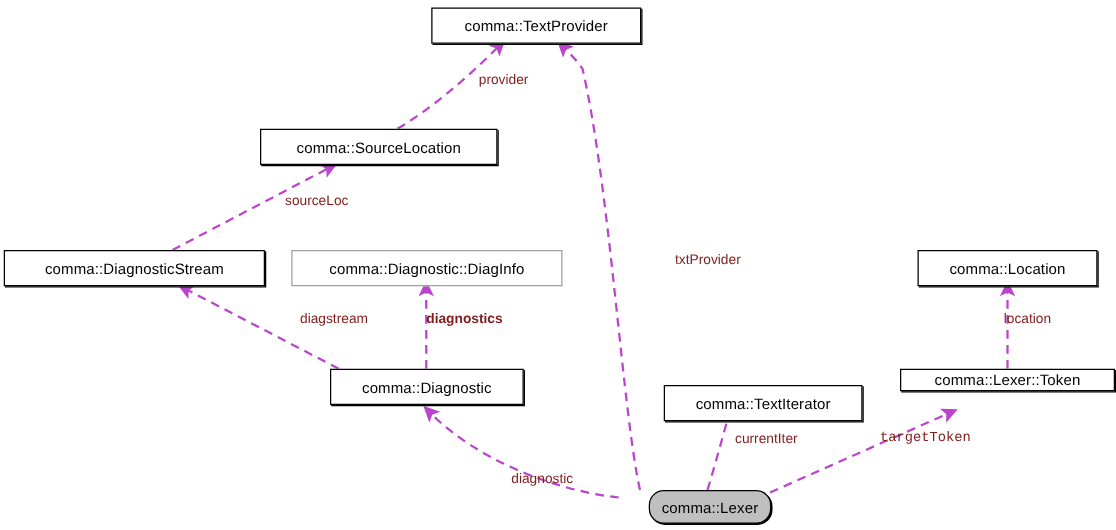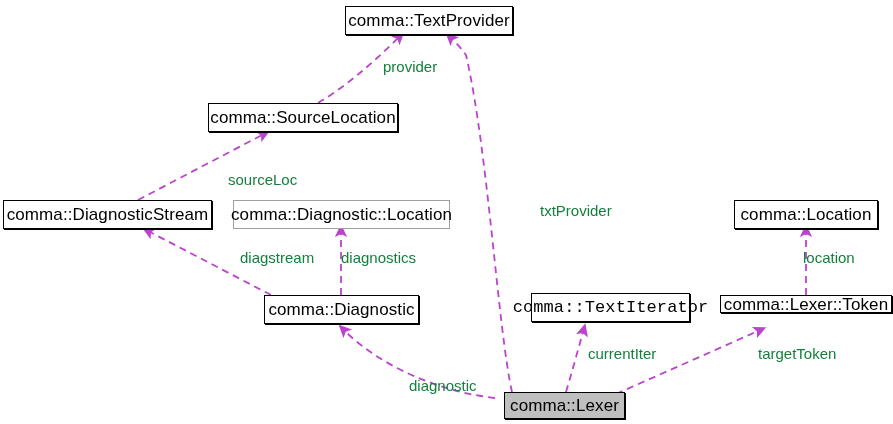--- a/index.html
+++ b/index.html
@@ -40,30 +40,30 @@
   }
   .node.weak {
     border: 1px solid #a0a0a0;
   }
   .node.current {
     background: #bfbfbf;
     border: 1px solid #000000;
     box-shadow: 1px 1px 0 0 #000000;
   }
   .node-label {
-    font-size: 17px;
+    font-size: 12px;
     color: #000000;
     line-height: 1;
     letter-spacing: 0.1px;
   }
   .edge-label {
     position: absolute;
     font-family: "Liberation Sans", sans-serif;
-    font-size: 15px;
-    color: #15803d;
+    font-size: 11px;
+    color: #7f1d1d;
     white-space: nowrap;
     z-index: 2;
     line-height: 1;
   }
 </style>
 </head>
 <body>
 
 <div id="canvas">
 
@@ -117,46 +117,46 @@
 
   <div class="node strong" style="left:208px; top:103px; width:190px; height:29px;">
     <span class="node-label">comma::SourceLocation</span>
   </div>
 
   <div class="node strong" style="left:3px; top:200px; width:209px; height:29px;">
     <span class="node-label">comma::DiagnosticStream</span>
   </div>
 
   <div class="node weak" style="left:233px; top:200px; width:217px; height:29px;">
-    <span class="node-label">comma::Diagnostic::Location</span>
+    <span class="node-label">comma::Diagnostic::DiagInfo</span>
   </div>
 
   <div class="node strong" style="left:734px; top:200px; width:144px; height:29px;">
     <span class="node-label">comma::Location</span>
   </div>
 
   <div class="node strong" style="left:264px; top:295px; width:155px; height:29px;">
     <span class="node-label">comma::Diagnostic</span>
   </div>
 
-  <div class="node strong" style="left:531px; top:293px; width:159px; height:29px;font-family:Liberation Mono, monospace;">
+  <div class="node strong" style="left:531px; top:308px; width:159px; height:29px;">
     <span class="node-label">comma::TextIterator</span>
   </div>
 
   <div class="node strong" style="left:720px; top:295px; width:172px; height:18px;">
     <span class="node-label">comma::Lexer::Token</span>
   </div>
 
-  <div class="node current" style="left:504px; top:392px; width:121px; height:27px;">
+  <div class="node current" style="left:519px; top:392px; width:98px; height:27px;border-radius:12px;">
     <span class="node-label">comma::Lexer</span>
   </div>
 
   <div class="edge-label" style="left:383px; top:59px;">provider</div>
   <div class="edge-label" style="left:492px; top:203px;margin-left:48px;">txtProvider</div>
-  <div class="edge-label" style="left:228px; top:172px;text-align:right;">sourceLoc</div>
+  <div class="edge-label" style="left:228px; top:156px;text-align:right;">sourceLoc</div>
   <div class="edge-label" style="left:240px; top:250px;">diagstream</div>
-  <div class="edge-label" style="left:341px; top:250px;">diagnostics</div>
+  <div class="edge-label" style="left:341px; top:250px;font-weight:bold;">diagnostics</div>
   <div class="edge-label" style="left:803px; top:250px;">location</div>
   <div class="edge-label" style="left:409px; top:346px;margin-top:32px;">diagnostic</div>
   <div class="edge-label" style="left:588px; top:346px;">currentIter</div>
-  <div class="edge-label" style="left:758px; top:346px;">targetToken</div>
+  <div class="edge-label" style="left:704px; top:346px;font-family:Liberation Mono, monospace;">targetToken</div>
 
 </div>
 
 </body></html>

